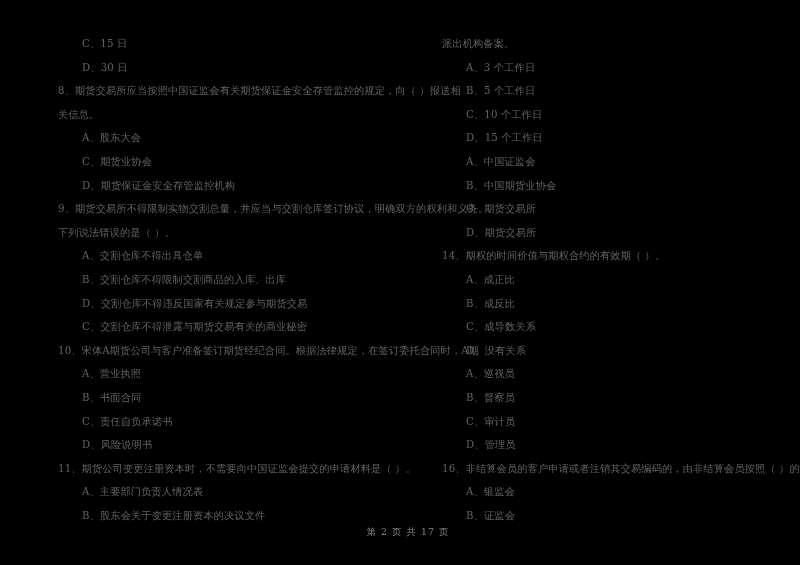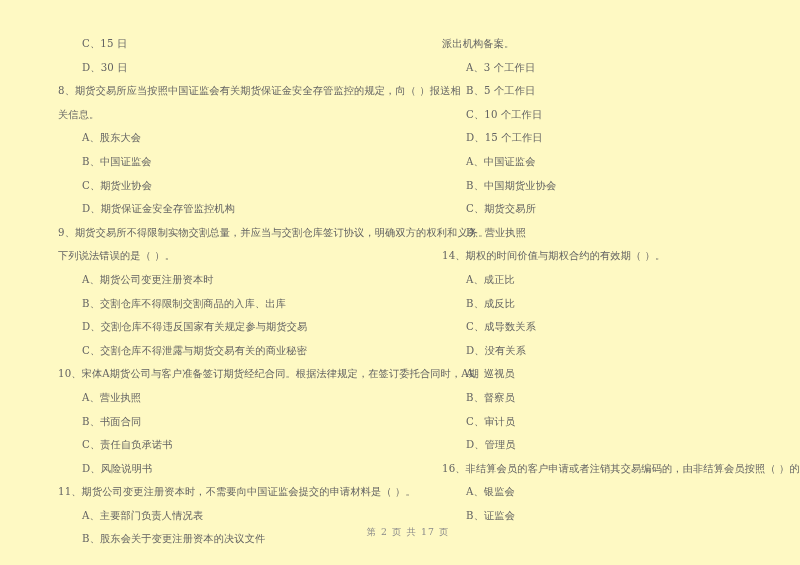--- a/index.html
+++ b/index.html
@@ -11,21 +11,21 @@
     width: 800px;
     height: 565px;
     position: relative;
     overflow: hidden;
     font-family: "DejaVu Serif", "Liberation Serif", serif;
     color: #5f6368;
   }
   .page {
     position: absolute;
     inset: 0;
-    background: #fef9c3;
+    background: #000000;
   }
   .columns {
     position: absolute;
     top: 32px;
     left: 0;
     width: 800px;
     display: flex;
     flex-direction: row;
     align-items: flex-start;
   }
@@ -72,26 +72,25 @@
 <div class="page">
 
   <div class="columns">
 
     <div class="col col-left" id="left-col">
         <div class="line opt-line">C、15 日</div>
         <div class="line opt-line">D、30 日</div>
         <div class="line q-line">8、期货交易所应当按照中国证监会有关期货保证金安全存管监控的规定，向（          ）报送相</div>
         <div class="line q-cont">关信息。</div>
         <div class="line opt-line">A、股东大会</div>
-        <div class="line opt-line">B、中国证监会</div>
         <div class="line opt-line">C、期货业协会</div>
         <div class="line opt-line">D、期货保证金安全存管监控机构</div>
         <div class="line q-line">9、期货交易所不得限制实物交割总量，并应当与交割仓库签订协议，明确双方的权利和义务。</div>
         <div class="line q-cont">下列说法错误的是（        ）。</div>
-        <div class="line opt-line">A、期货公司变更注册资本时</div>
+        <div class="line opt-line">A、交割仓库不得出具仓单</div>
         <div class="line opt-line">B、交割仓库不得限制交割商品的入库、出库</div>
         <div class="line opt-line">D、交割仓库不得违反国家有关规定参与期货交易</div>
         <div class="line opt-line">C、交割仓库不得泄露与期货交易有关的商业秘密</div>
         <div class="line q-line">10、宋体A期货公司与客户准备签订期货经纪合同。根据法律规定，在签订委托合同时，A期</div>
         <div class="line opt-line">A、营业执照</div>
         <div class="line opt-line">B、书面合同</div>
         <div class="line opt-line">C、责任自负承诺书</div>
         <div class="line opt-line">D、风险说明书</div>
         <div class="line q-line">11、期货公司变更注册资本时，不需要向中国证监会提交的申请材料是（        ）。</div>
         <div class="line opt-line">A、主要部门负责人情况表</div>
@@ -100,21 +99,21 @@
 
     <div class="col col-right" id="right-col">
         <div class="line q-cont">派出机构备案。</div>
         <div class="line opt-line">A、3 个工作日</div>
         <div class="line opt-line">B、5 个工作日</div>
         <div class="line opt-line">C、10 个工作日</div>
         <div class="line opt-line">D、15 个工作日</div>
         <div class="line opt-line">A、中国证监会</div>
         <div class="line opt-line">B、中国期货业协会</div>
         <div class="line opt-line">C、期货交易所</div>
-        <div class="line opt-line">D、营业执照</div>
+        <div class="line opt-line">D、期货交易所</div>
         <div class="line q-line">14、期权的时间价值与期权合约的有效期（        ）。</div>
         <div class="line opt-line">A、成正比</div>
         <div class="line opt-line">B、成反比</div>
         <div class="line opt-line">C、成导数关系</div>
         <div class="line opt-line">D、没有关系</div>
         <div class="line opt-line">A、巡视员</div>
         <div class="line opt-line">B、督察员</div>
         <div class="line opt-line">C、审计员</div>
         <div class="line opt-line">D、管理员</div>
         <div class="line q-line">16、非结算会员的客户申请或者注销其交易编码的，由非结算会员按照（        ）的规定办理。</div>

